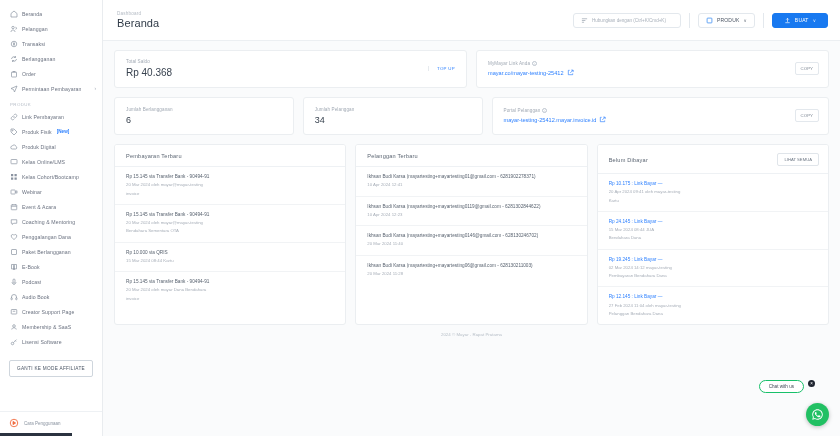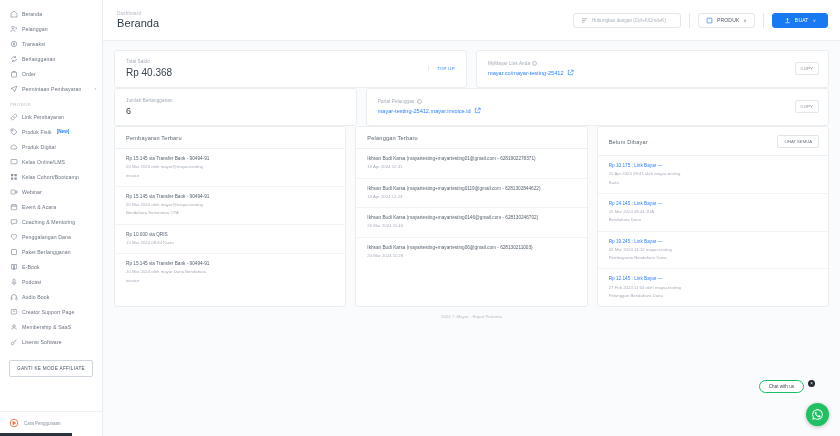--- a/index.html
+++ b/index.html
@@ -91,21 +91,21 @@
     font-size: 5px; letter-spacing: .2px; cursor: pointer;
     border: 1px solid #e3e8ed; background: #fff; color: #4a5463;
     font-family: "Liberation Sans", sans-serif;
   }
   .btn.primary { background: #1879f0; border-color: #1879f0; color: #fff; min-width: 56px; justify-content:center;}
   .btn .cv { font-size: 4.5px; opacity: .85; }
   .ico-s { width: 7px; height: 7px; display: block; }
 
   .content { padding: 9px 11px 0 11px; overflow: hidden; }
 
-  .row { display: flex; gap: 9px; }
+  .row { display: flex; gap: 9px; margin-bottom: 9px; }
   .card {
     background: #fff; border: 1px solid #ebeef1; border-radius: 3px;
   }
   .stat {
     flex: 1; display: flex; align-items: center; justify-content: space-between;
     padding: 8px 9px 9px 11px; min-height: 38px;
   }
   .stat-label { font-size: 4.6px; color: #a2aab5; margin-bottom: 3px; letter-spacing: .1px;}
   .stat-value { font-size: 10px; color: #38424f; }
   .stat-value.small { font-size: 9px; }
@@ -461,20 +461,26 @@
         </div>
       </div>
 
       <div class="row">
         <div class="card stat">
           <div>
             <div class="stat-label">Jumlah Berlangganan</div>
             <div class="stat-value small">6</div>
           </div>
         </div>
+        <div class="card stat">
+          <div>
+            <div class="stat-label">Jumlah Pelanggan</div>
+            <div class="stat-value small">34</div>
+          </div>
+        </div>
         <div class="card stat" style="flex:2">
           <div>
             <div class="stat-label">
               <span>Portal Pelanggan</span><span class="info-ico">i</span>
             </div>
             <div class="link-val">
               <span>mayar-testing-25412.mayar.invoice.id</span>
               <svg class="ico-s" viewBox="0 0 16 16" fill="none" stroke="#2b7fff" stroke-width="1.5">
                   <path d="M6 3H3v10h10v-3M9.5 2.5H14V7M14 2.5L7.5 9"></path>
                 </svg>

